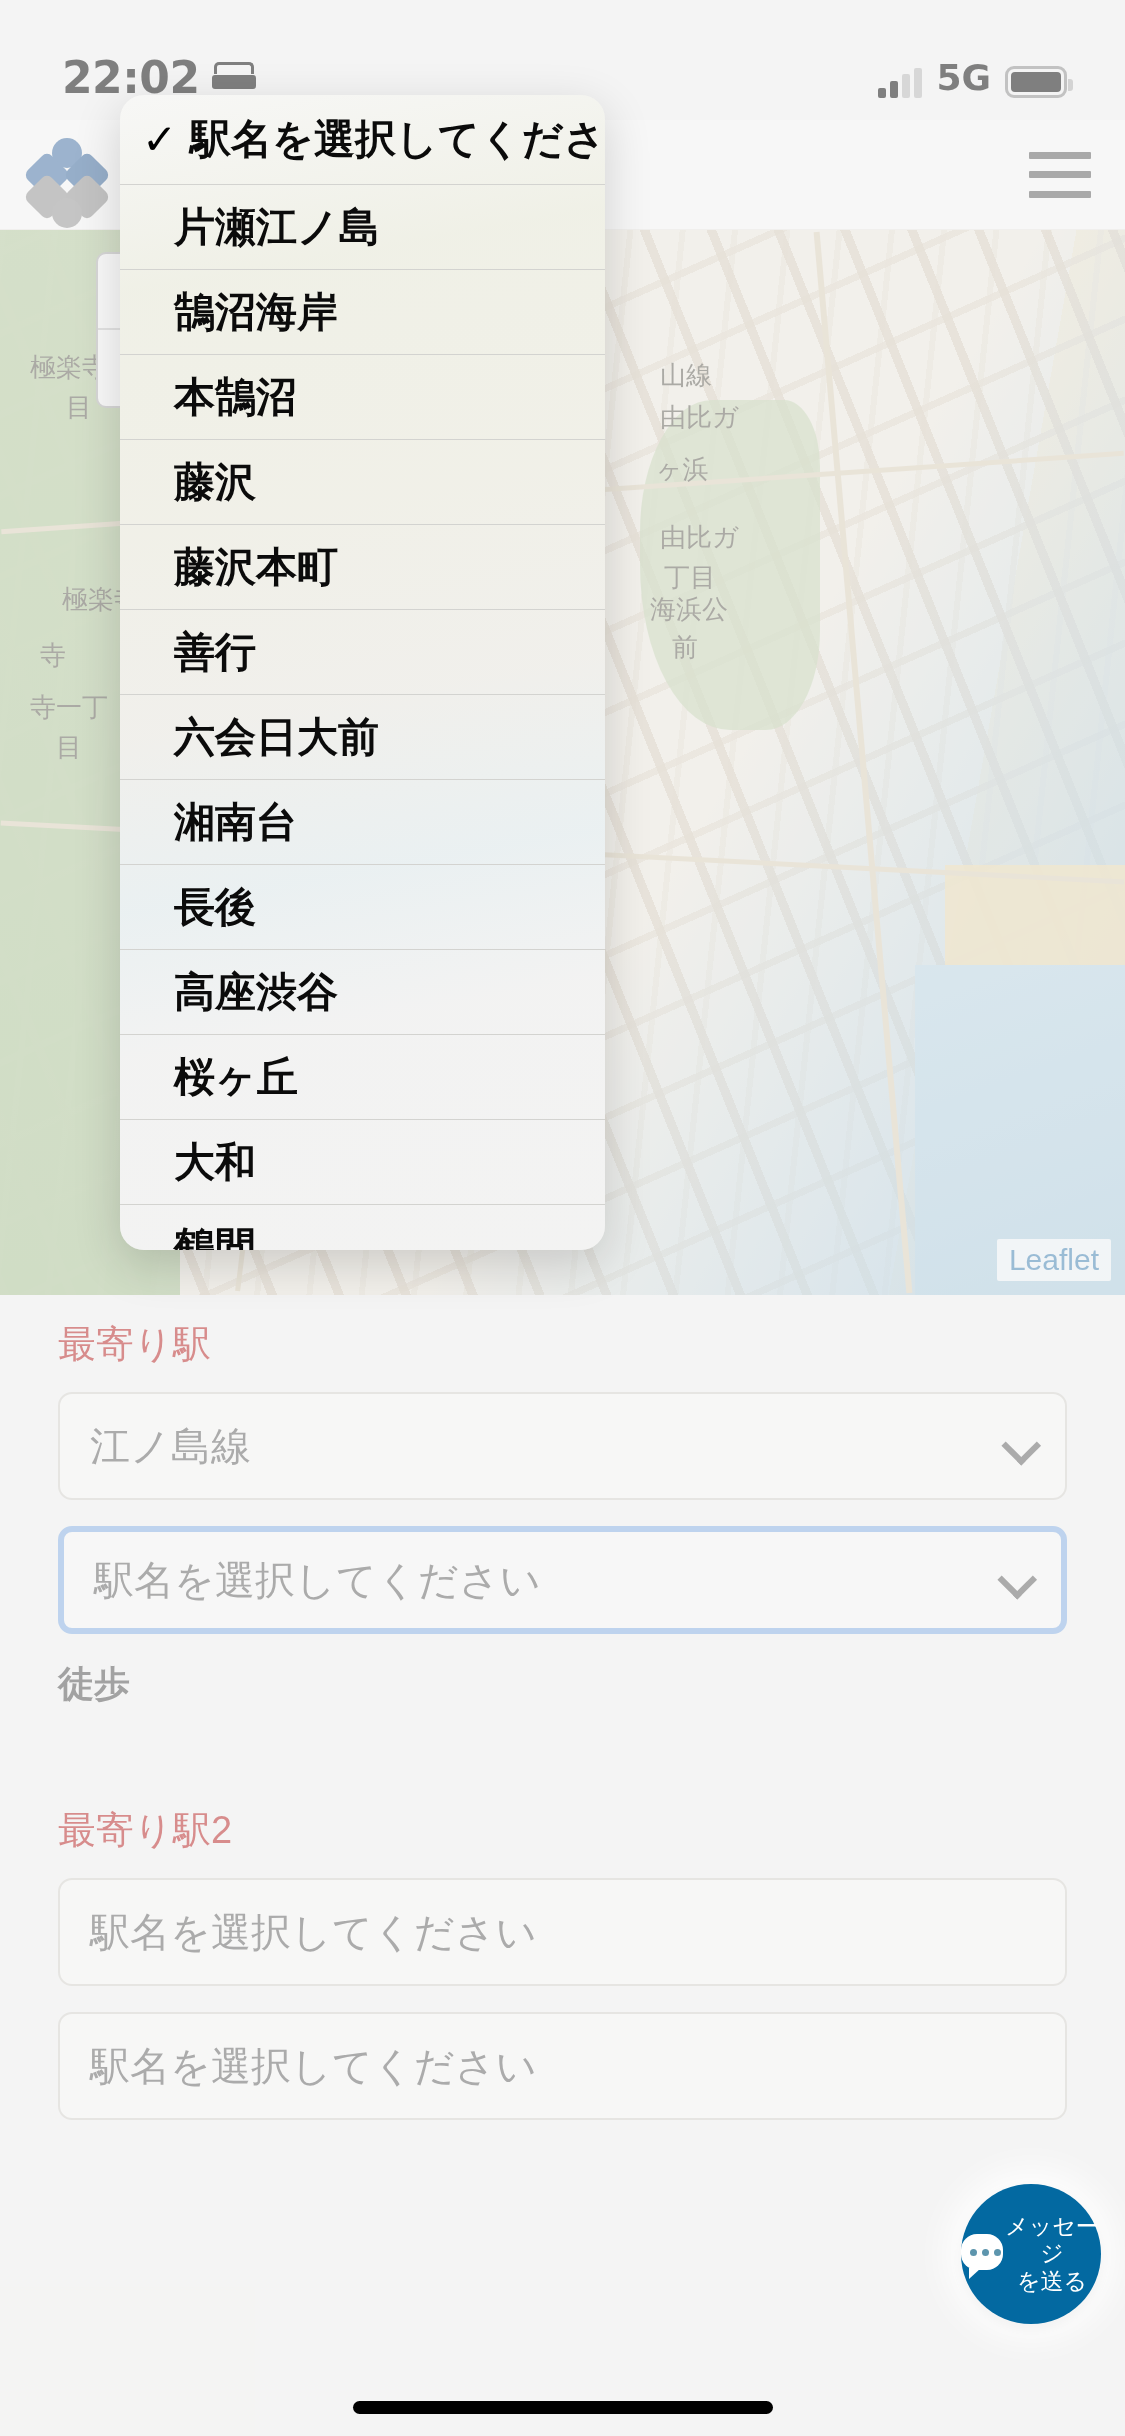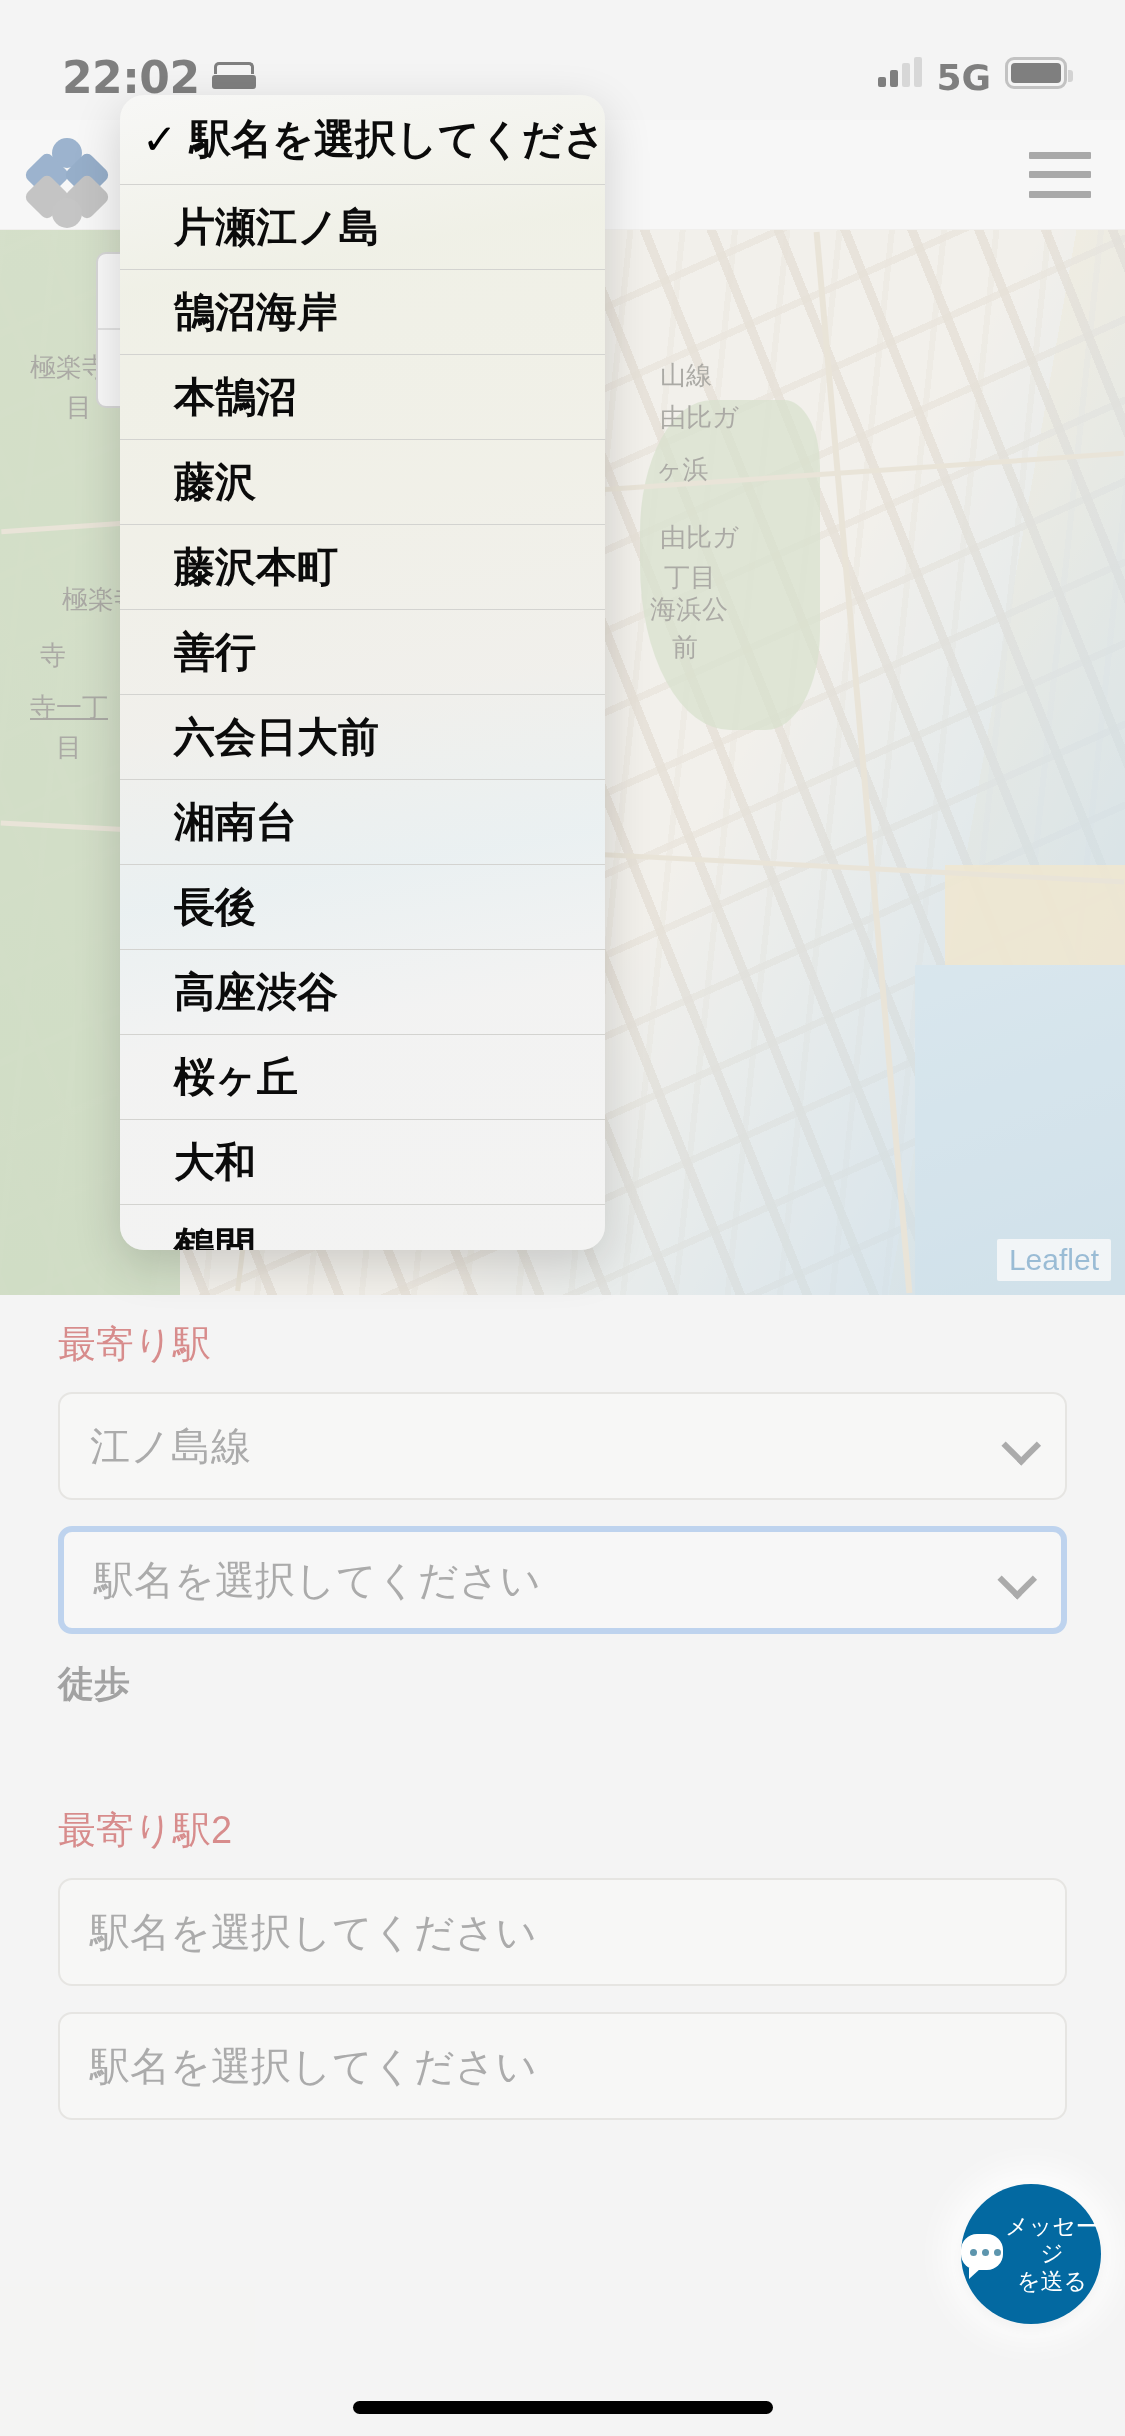--- a/index.html
+++ b/index.html
@@ -19,21 +19,21 @@
   #statusbar{
     position:absolute; top:0; left:0; width:1125px; height:120px;
     display:flex; align-items:center; justify-content:space-between;
     padding:34px 58px 0 62px; z-index:5;
   }
   .sb-left{ display:flex; align-items:center; gap:12px; }
   .sb-time{ font-size:44px; font-weight:700; letter-spacing:-0.5px; color:#000; font-family:"DejaVu Sans",sans-serif; }
   .sb-bed{ width:44px; height:30px; position:relative; }
   .sb-bed .bhead{ position:absolute; left:2px; top:0; width:40px; height:12px; border:3px solid #000; border-bottom:none; border-radius:5px 5px 0 0; }
   .sb-bed .bbody{ position:absolute; left:0; top:13px; width:44px; height:14px; background:#000; border-radius:3px; }
-  .sb-right{ display:flex; align-items:flex-start; gap:14px; }
+  .sb-right{ display:flex; align-items:flex-end; gap:14px; }
   .sig{ display:flex; align-items:flex-end; gap:4px; height:30px; }
   .sig i{ display:block; width:8px; background:#000; border-radius:2px; }
   .sig i:nth-child(1){ height:10px; }
   .sig i:nth-child(2){ height:17px; }
   .sig i:nth-child(3){ height:24px; background:#b9b9b9; }
   .sig i:nth-child(4){ height:30px; background:#b9b9b9; }
   .net{ font-size:36px; font-weight:600; color:#000; font-family:"DejaVu Sans",sans-serif; }
   .batt{ width:62px; height:32px; border:3px solid #8c8c8c; border-radius:9px; position:relative; padding:3px; }
   .batt em{ display:block; height:100%; background:#000; border-radius:4px; }
   .batt:after{ content:""; position:absolute; right:-9px; top:10px; width:5px; height:12px; background:#b0b0b0; border-radius:0 3px 3px 0; }
@@ -204,21 +204,21 @@
     <div class="roadline" style="left:0;top:260px;width:1125px;height:5px;transform:rotate(-4deg);"></div>
     <div class="roadline" style="left:0;top:620px;width:1125px;height:5px;transform:rotate(3deg);"></div>
     <div class="roadline" style="left:300px;top:0;width:5px;height:1065px;transform:rotate(7deg);"></div>
     <div class="roadline" style="left:860px;top:0;width:6px;height:1065px;transform:rotate(-5deg);"></div>
 
     <div id="map-labels">
         <span class="maplabel" style="left: 30px; top: 120px;">極楽寺二丁</span>
         <span class="maplabel" style="left: 66px; top: 160px;">目</span>
         <span class="maplabel" style="left: 62px; top: 352px;">極楽寺</span>
         <span class="maplabel" style="left: 40px; top: 408px;">寺</span>
-        <span class="maplabel" style="left: 30px; top: 460px; text-decoration: underline;">寺一丁</span>
+        <span class="maplabel" style="left: 30px; top: 460px;">寺一丁</span>
         <span class="maplabel" style="left: 56px; top: 500px;">目</span>
         <span class="maplabel" style="left: 660px; top: 128px;">山線</span>
         <span class="maplabel" style="left: 660px; top: 170px;">由比ガ</span>
         <span class="maplabel" style="left: 656px; top: 222px;">ヶ浜</span>
         <span class="maplabel" style="left: 660px; top: 290px;">由比ガ</span>
         <span class="maplabel" style="left: 664px; top: 330px;">丁目</span>
         <span class="maplabel" style="left: 650px; top: 362px; text-align: center;">海浜公</span>
         <span class="maplabel" style="left: 672px; top: 400px;">前</span>
       </div>
 

